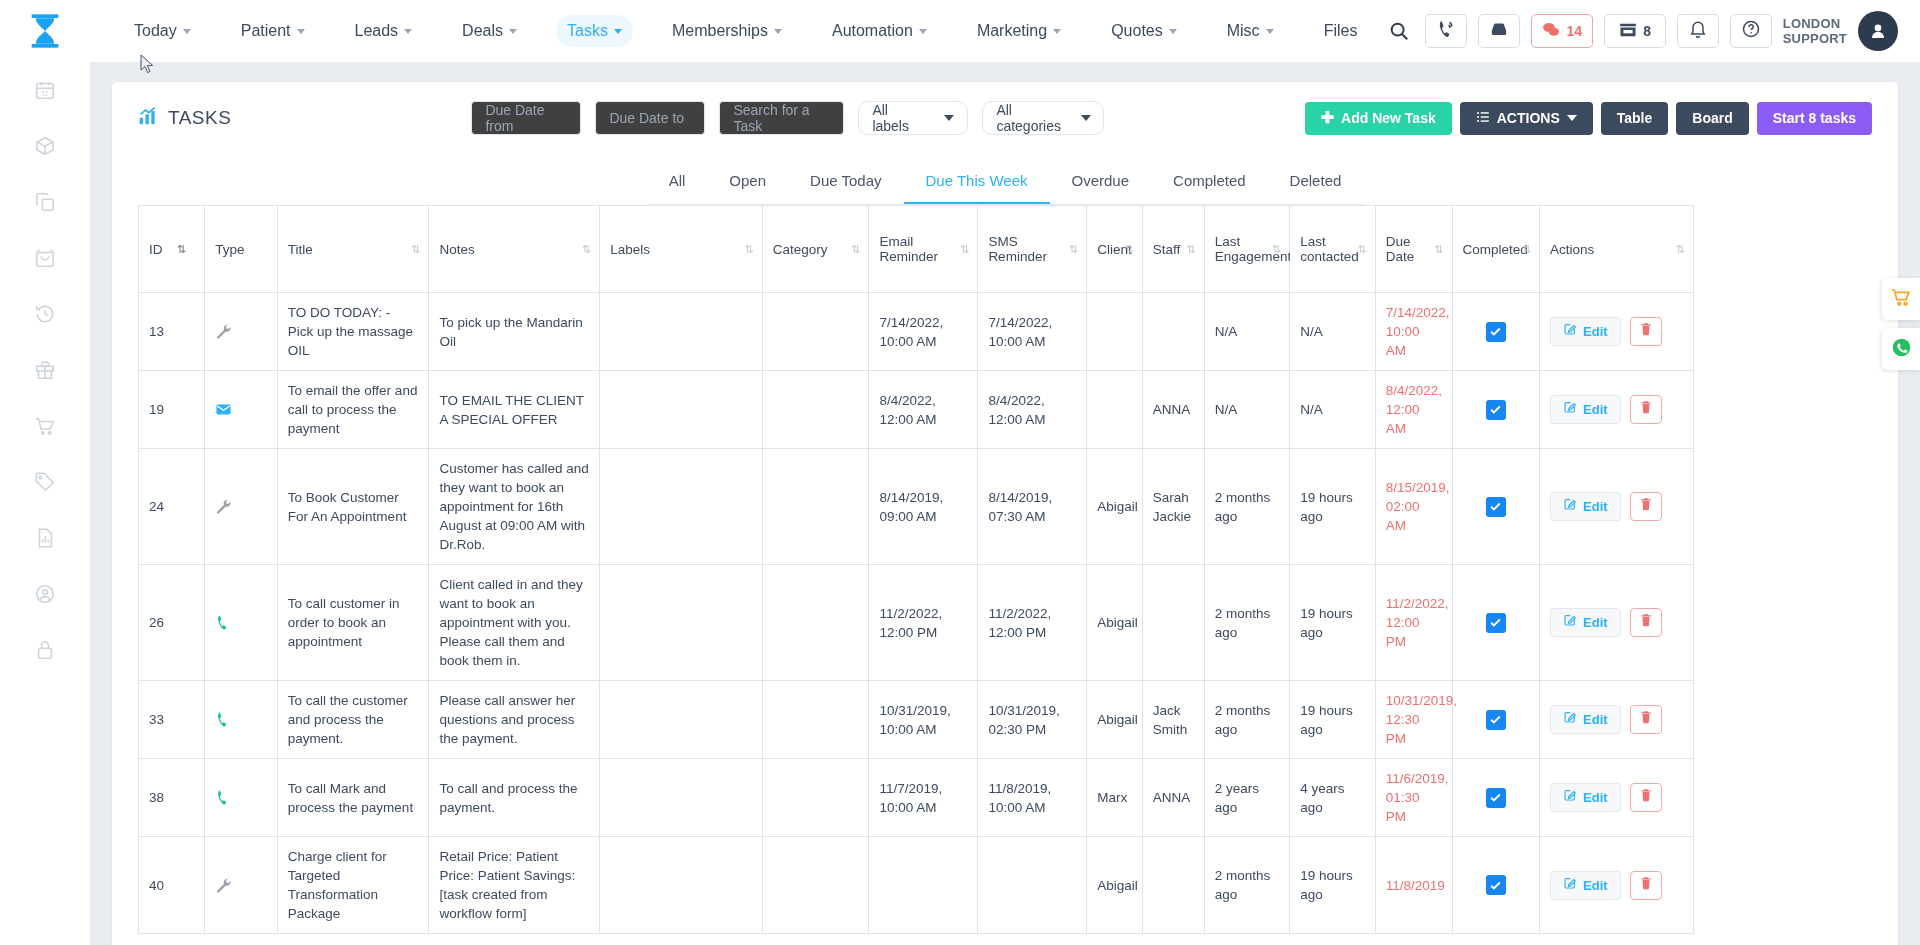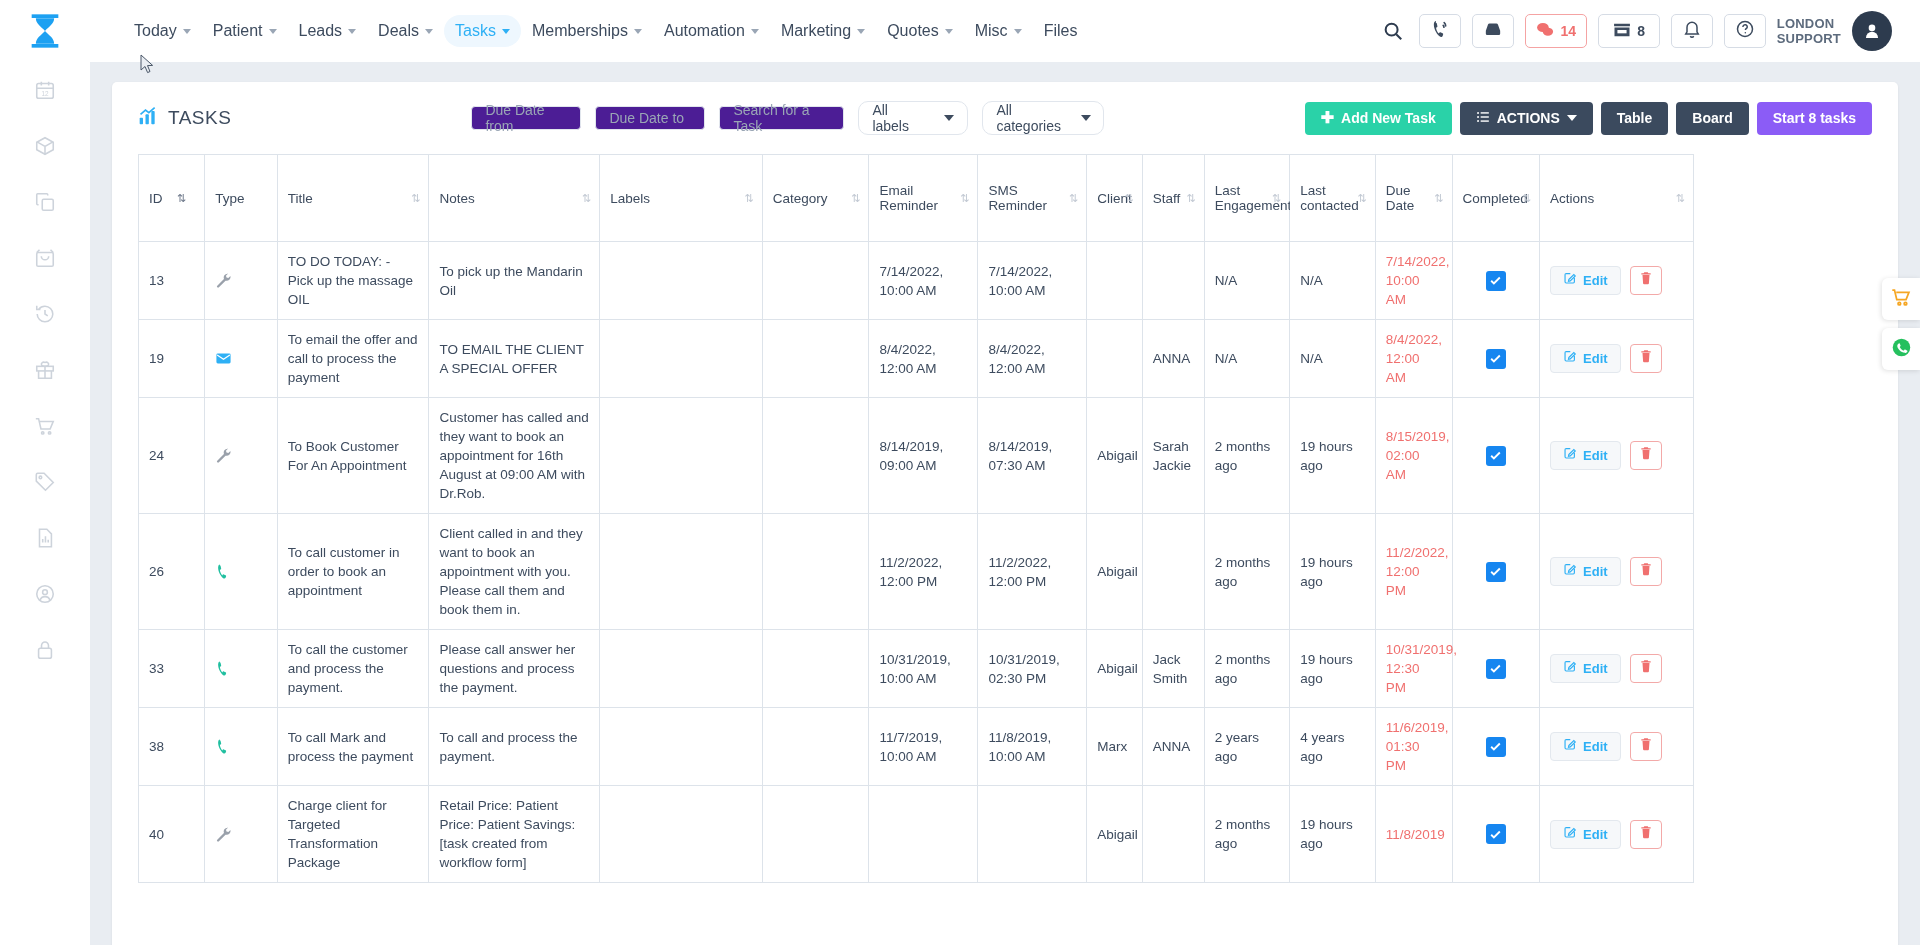--- a/index.html
+++ b/index.html
@@ -19,30 +19,30 @@
   .rail-icon {
     width: 90px; height: 56px; display:flex; align-items:center; justify-content:center;
     color:#cdd3db;
   }
   .rail-icon svg { width: 22px; height: 22px; display:block; }
   
   #topbar {
     position: absolute; left: 90px; top: 0; width: 1830px; height: 62px;
     background:#fff; display:flex; align-items:center; z-index: 25;
   }
-  #mainnav { display:flex; align-items:center; margin-left: 33px; }
+  #mainnav { display:flex; align-items:center; margin-left: 33px; gap: 28px; }
   .nav-item {
     display:flex; align-items:center; gap:6px;
     font-size: 16px; color:#3d4b5e; padding: 7px 11px; border-radius:16px;
     white-space:nowrap; cursor:pointer;
   }
   .nav-item.active { color:#2eb0f5; background:#eef7fe; }
   .caret { width:0;height:0;border-left:4px solid transparent;border-right:4px solid transparent;border-top:5px solid #9aa6b5; }
   .nav-item.active .caret { border-top-color:#2eb0f5; }
-  #topright { margin-left:auto; display:flex; align-items:center; gap:11px; padding-right:28px; }
+  #topright { margin-left:auto; display:flex; align-items:center; gap:11px; padding-right:22px; }
   .icon-btn {
     width: 42px; height: 34px; border:1px solid #d6dce5; border-radius:5px;
     display:flex;align-items:center;justify-content:center; color:#3d4b5e; background:#fff;
   }
   .icon-btn.wide { width: 62px; gap:5px; font-size:14px; font-weight:600; }
   .icon-btn.danger { border-color:#f5a3a3; color:#f0706f; }
   .icon-btn svg { width:20px;height:20px; }
   #search-icon-wrap { color:#2d3b4e; display:flex;align-items:center; margin-right:4px; }
   #search-icon-wrap svg { width:22px; height:22px; }
   #company-name {
@@ -56,21 +56,21 @@
   #avatar svg { width:22px;height:22px; }
   
   #cursor { position:absolute; left:140px; top:54px; z-index:60; }
   
   #content-wrap { position:absolute; left:90px; top:62px; width:1830px; height:883px; padding: 20px 22px 0 22px; }
   #card { background:#fff; border-radius:5px; width:100%; height:1000px; box-shadow:0 1px 3px rgba(0,0,0,.07); }
   #toolbar { display:flex; align-items:center; height:72px; padding: 0 26px; }
   #page-title { display:flex; align-items:center; gap:10px; font-size:19px; color:#3d4b5e; letter-spacing:.5px; }
   #page-title svg { width:20px;height:20px; }
   .filter-input {
-    height:24px; border:1px solid #e1e6ed; border-radius:4px; background:#4c1d95;
+    height:34px; border:1px solid #e1e6ed; border-radius:4px; background:#404040;
     font-size:14px; color:#9aa6b5; padding:0 13px;
     display:flex; align-items:center; font-family:"Liberation Sans",sans-serif;
   }
   .filter-select {
     height:34px; border:1px solid #e1e6ed; border-radius:10px; background:#fff;
     font-size:14px; color:#3d4b5e; padding:0 13px; display:flex;align-items:center;
     justify-content:space-between; gap:20px;
   }
   .sel-caret { width:0;height:0;border-left:5px solid transparent;border-right:5px solid transparent;border-top:6px solid #3d4b5e; }
   #tb-actions { margin-left:auto; display:flex; align-items:center; gap:8px; }
@@ -410,20 +410,31 @@
         </div>
         <div class="btn btn-dark">
           <span>Board</span>
         </div>
         <div class="btn btn-blue">
           <span>Start 8 tasks</span>
         </div>
       </div>
     </div>
 
+    <div id="tabs">
+      <div id="tabs-inner">
+          <div class="tab">All</div>
+          <div class="tab">Open</div>
+          <div class="tab">Due Today</div>
+          <div class="tab active">Due This Week</div>
+          <div class="tab">Overdue</div>
+          <div class="tab">Completed</div>
+          <div class="tab">Deleted</div>
+        </div>
+    </div>
 
 
     <div id="table-area">
       <table>
         <colgroup>
           <col style="width:62px">
             <col style="width:68px">
             <col style="width:142px">
             <col style="width:160px">
           <col style="width:152px">

